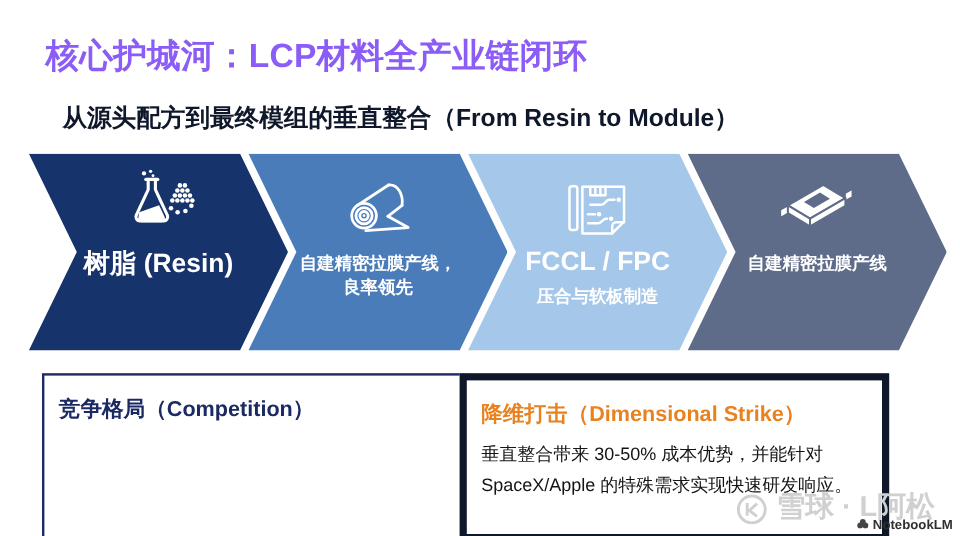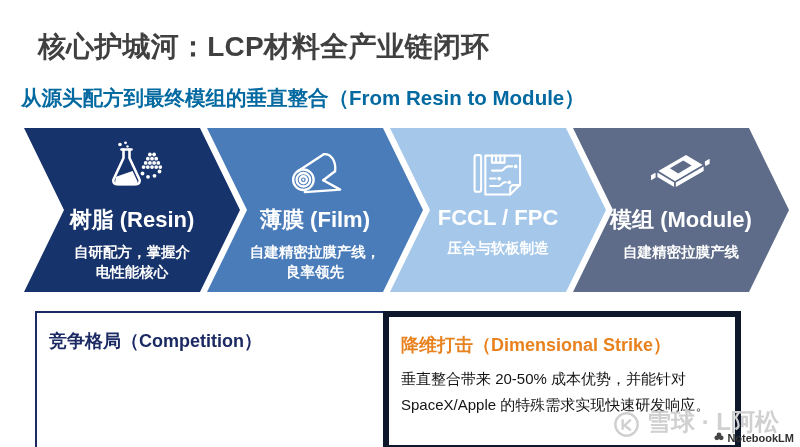--- a/index.html
+++ b/index.html
@@ -1,39 +1,39 @@
 <!DOCTYPE html>
 <html><head>
 <meta charset="utf-8">
 <style>
   html,body{margin:0;padding:0}
   body{width:800px;height:447px;background:#ffffff;font-family:"Liberation Sans","DejaVu Sans",sans-serif;position:relative;overflow:hidden}
   .title{position:absolute;left:38px;top:28px;margin:0;font-size:28px;font-weight:800;letter-spacing:0.2px}
-  .subtitle{position:absolute;left:21px;top:84px;margin:0;font-size:20.5px;font-weight:700;color:#0369a1}
+  .subtitle{position:absolute;left:52px;top:84px;margin:0;font-size:20.5px;font-weight:700;color:#0f172a}
   .chevrons{position:absolute;left:24px;top:128px;width:770px;height:164px}
   .chev{position:absolute;top:0;height:172px;width:216px;color:#fff;
         clip-path:polygon(0px 0px,176px 0px,216px 82px,176px 164px,0px 164px,40px 82px);
         display:flex;flex-direction:column;align-items:center;text-align:center}
   .chev.p1{left:0}.chev.p2{left:183px}.chev.p3{left:366px}.chev.p4{left:549px}
   .chev .icon{margin-top:13px;height:62px;display:flex;align-items:center;justify-content:center}
   .step-label{margin-top:2px;font-size:22px;font-weight:700;white-space:nowrap}
   .step-desc{margin-top:7px;font-size:14.5px;font-weight:600;line-height:1.38;white-space:pre-line}
   .box{position:absolute;top:311px;height:140px;box-sizing:border-box;padding:16px 12px;background:#fff}
   .box-left{left:35px;width:356px;border:2.5px solid #1b2a63}
   .box-right{left:383px;width:358px;border:6px solid #0f172a}
   .box-title{font-size:18px;font-weight:700;color:#1b2a63}
   .box-right .box-title{color:#e8821f}
   .box-body{margin-top:9px;font-size:15px;line-height:1.72;color:#141414;white-space:pre-line}
   .wm{position:absolute;left:613px;top:406px;display:flex;align-items:flex-end;gap:7px;color:#d0d0d0;font-size:24px;font-weight:700;white-space:nowrap}
   .nb{position:absolute;right:6px;top:432px;display:flex;gap:3px;font-size:11px;font-weight:700;color:#303030}
 </style>
 </head>
 <body>
 
-<h1 class="title" style="color: #404040;">核心护城河：LCP材料全产业链闭环</h1>
+<h1 class="title" style="color: #8b5cf6;">核心护城河：LCP材料全产业链闭环</h1>
 <h2 class="subtitle">从源头配方到最终模组的垂直整合（From Resin to Module）</h2>
 
 <div class="chevrons">
 
   <div class="chev p1" style="background-color: rgb(23, 51, 107);">
     <span class="icon">
       <svg width="64" height="64" viewBox="0 0 64 64" fill="none" stroke="#fff" stroke-width="2.6" stroke-linecap="round" stroke-linejoin="round">
         <path d="M16 36.8 L32.6 31 L37.4 41.3 a3.2 3.2 0 0 1 -3 4 H18.3 a3.2 3.2 0 0 1 -3 -4.3 z" fill="#fff" stroke="none"></path>
         <path d="M21.5 9.5 h10"></path>
         <path d="M23.5 9.5 v8.5 L13.5 39.5 a3.4 3.4 0 0 0 3.1 4.7 h19.8 a3.4 3.4 0 0 0 3.1 -4.7 L29.5 18 v-8.5"></path>
@@ -56,38 +56,35 @@
             <circle cx="56.2" cy="27.1" r="1.9"></circle>
             <circle cx="60.3" cy="27.1" r="1.9"></circle>
           <circle cx="42.5" cy="33.5" r="1.9"></circle>
             <circle cx="48" cy="36.8" r="1.9"></circle>
             <circle cx="54.5" cy="35.8" r="1.9"></circle>
             <circle cx="59.5" cy="31.5" r="1.9"></circle>
         </g>
       </svg>
     </span>
     <div class="step-label">树脂 (Resin)</div>
-    <div class="step-desc">自研配方，掌握介
-电性能核心</div>
   </div>
 
   <div class="chev p2" style="background-color: rgb(74, 124, 186);">
     <span class="icon">
       <svg width="62" height="62" viewBox="0 0 64 64" fill="none" stroke="#fff" stroke-width="2.4" stroke-linecap="round" stroke-linejoin="round">
         <circle cx="20" cy="40" r="10.6"></circle>
         <circle cx="20" cy="40" r="7"></circle>
         <circle cx="20" cy="40" r="3.6"></circle>
         <circle cx="20" cy="40" r="1.2" fill="#fff" stroke="none"></circle>
         <path d="M14.2 31.2 L41.1 13.6"></path>
         <path d="M41.1 13.6 C49 13 54 21.5 52.7 31.2"></path>
         <path d="M52.7 31.2 L40.5 40.5"></path>
         <path d="M21.5 52.8 L58 50.2 L40.5 40.5"></path>
       </svg>
     </span>
-    <div class="step-label">薄膜 (Film)</div>
     <div class="step-desc">自建精密拉膜产线，
 良率领先</div>
   </div>
 
   <div class="chev p3" style="background-color: rgb(165, 200, 234);">
     <span class="icon">
       <svg width="60" height="60" viewBox="0 0 64 64" fill="none" stroke="#fff" stroke-width="2.2" stroke-linecap="round" stroke-linejoin="round">
         <rect x="7" y="14" width="7" height="39" rx="2.2"></rect>
         <path d="M18.5 14.5 H55.5 V45.5 L45 56 H18.5 Z"></path>
         <path d="M45 56 V49.5 a3.5 3.5 0 0 1 3.5 -3.5 H55.5"></path>
@@ -110,33 +107,32 @@
     <span class="icon">
       <svg width="70" height="58" viewBox="0 0 76 62" fill="none" stroke="#5e6c89" stroke-width="1.8" stroke-linecap="round" stroke-linejoin="round">
         <path d="M4.5 34 L11.5 30 V37.5 L4.5 41.5 Z" fill="#fff"></path>
         <path d="M63 19 L70 15 V22.5 L63 26.5 Z" fill="#fff"></path>
         <path d="M11.5 30 L43.5 11.5 L63.5 23.5 L31.5 42 Z" fill="#fff"></path>
         <path d="M11.5 30 V37 L31.5 49 V42 Z" fill="#fff"></path>
         <path d="M31.5 42 L63.5 23.5 V30.5 L31.5 49 Z" fill="#fff"></path>
         <path d="M26 27 L40.5 18.5 L49.5 24 L35 32.5 Z" fill="#5e6c89" stroke="none"></path>
       </svg>
     </span>
-    <div class="step-label">模组 (Module)</div>
     <div class="step-desc">自建精密拉膜产线</div>
   </div>
 
 </div>
 
 <div class="box box-left">
   <div class="box-title">竞争格局（Competition）</div>
 </div>
 
 <div class="box box-right">
   <div class="box-title">降维打击（Dimensional Strike）</div>
-  <div class="box-body">垂直整合带来 20-50% 成本优势，并能针对
+  <div class="box-body">垂直整合带来 30-50% 成本优势，并能针对
 SpaceX/Apple 的特殊需求实现快速研发响应。</div>
 </div>
 
 <div class="wm">
   <svg width="27" height="27" viewBox="0 0 28 28" fill="none" stroke="#d0d0d0" stroke-width="2.5">
     <circle cx="14" cy="14" r="11.6"></circle>
     <path d="M10 8.5 V19.5 M18.5 9 L12 15 L18.5 20"></path>
   </svg>
   <span>雪球 · L阿松</span>
 </div>

